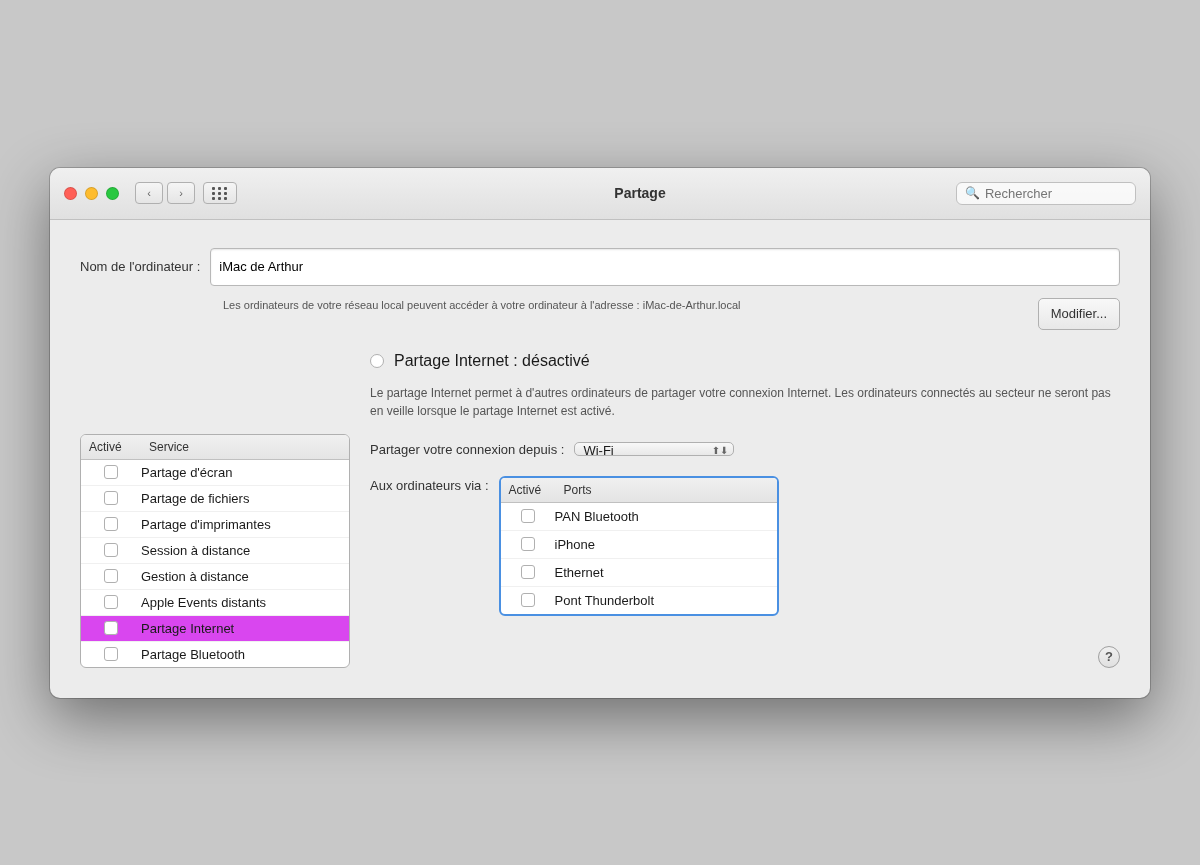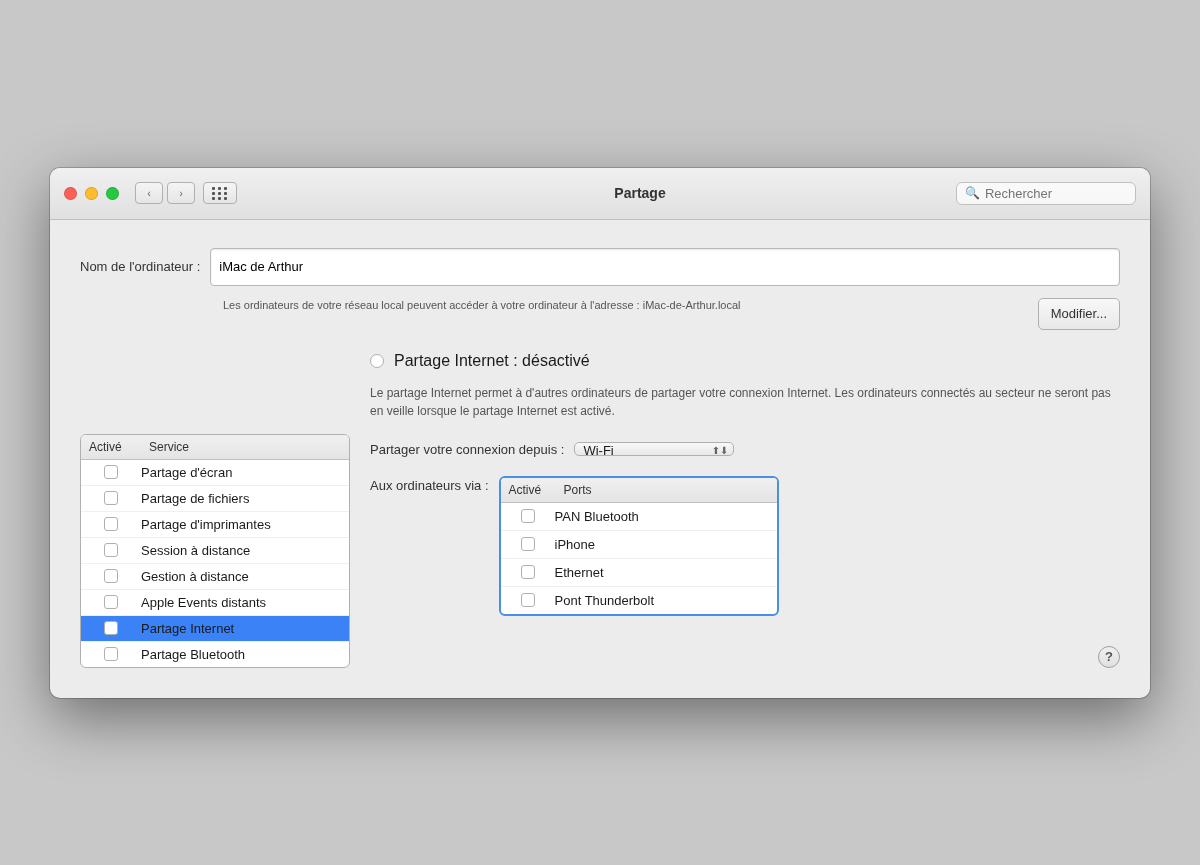--- a/index.html
+++ b/index.html
@@ -239,21 +239,21 @@
       border-bottom: 1px solid #f0f0f0;
       cursor: pointer;
       gap: 8px;
     }
 
     .service-item:last-child {
       border-bottom: none;
     }
 
     .service-item.selected {
-      background: #3b82f6;
+      background: #d946ef;
     }
 
     .service-checkbox {
       width: 14px;
       height: 14px;
       border: 1px solid #b0b0b0;
       border-radius: 3px;
       background: white;
       flex-shrink: 0;
       display: flex;

